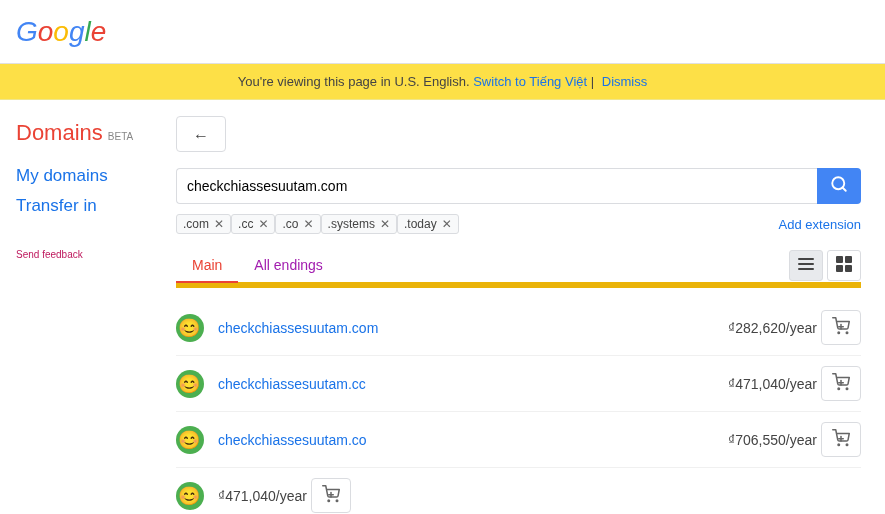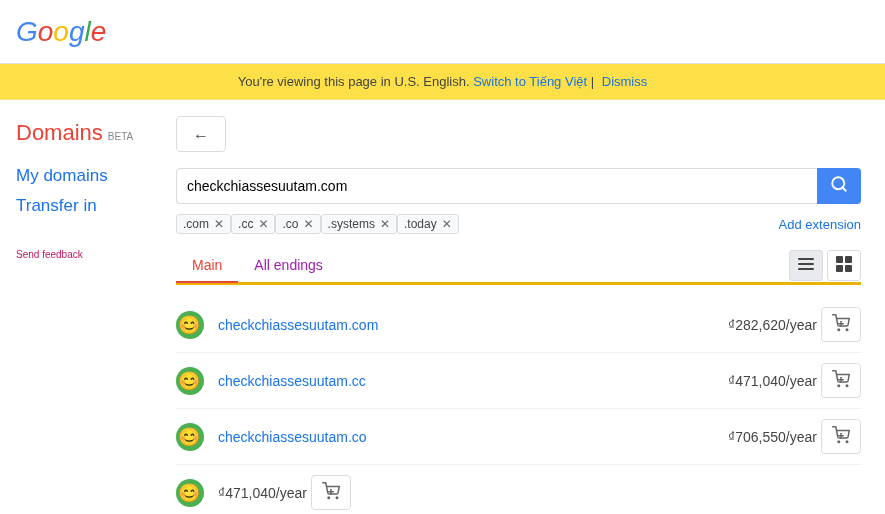--- a/index.html
+++ b/index.html
@@ -47,21 +47,21 @@
     .search-input { flex: 1; height: 36px; border: 1px solid #dadce0; border-right: none; border-radius: 4px 0 0 4px; padding: 0 10px; font-size: 14px; outline: none; }
     .search-btn { height: 36px; width: 44px; background: #4285f4; border: none; border-radius: 0 4px 4px 0; cursor: pointer; display: flex; align-items: center; justify-content: center; }
 
     
     .ext-row { display: flex; align-items: center; flex-wrap: wrap; margin-bottom: 15px; text-align: center; }
     .ext-tag { display: inline-flex; align-items: center; border: 1px solid #dadce0; border-radius: 3px; padding: 2px 6px; font-size: 12px; color: #444; background: #f8f9fa; }
     .ext-tag .remove-x { margin-left: 5px; cursor: pointer; color: #666; font-size: 12px; line-height: 1; }
     .add-extension { margin-left: auto; color: #1a73e8; font-size: 13px; cursor: pointer; text-decoration: none; white-space: nowrap; }
 
     
-    .tabs-row { display: flex; align-items: center; border-bottom: 3px solid #eab308; margin-bottom: 0; }
+    .tabs-row { display: flex; align-items: center; border-bottom: 6px solid #eab308; margin-bottom: 0; }
     .tab { padding: 8px 16px; font-size: 14px; cursor: pointer; color: #a21caf; text-decoration: none; border-bottom: 2px solid transparent; margin-bottom: -1px; }
     .tab.active { color: #ea4335; border-bottom: 2px solid #ea4335; font-weight: 500; }
     .view-toggle { margin-left: auto; display: flex; gap: 4px; }
     .view-btn { border: 1px solid #dadce0; background: #fff; border-radius: 3px; padding: 5px 8px; cursor: pointer; display: inline-flex; align-items: center; }
     .view-btn.active { background: #e8eaed; }
 
     
     .results { margin-top: 12px; }
     .result-row { display: flex; align-items: center; padding: 10px 0; border-bottom: 1px solid #f0f0f0; }
     .result-row:last-child { border-bottom: none; }

